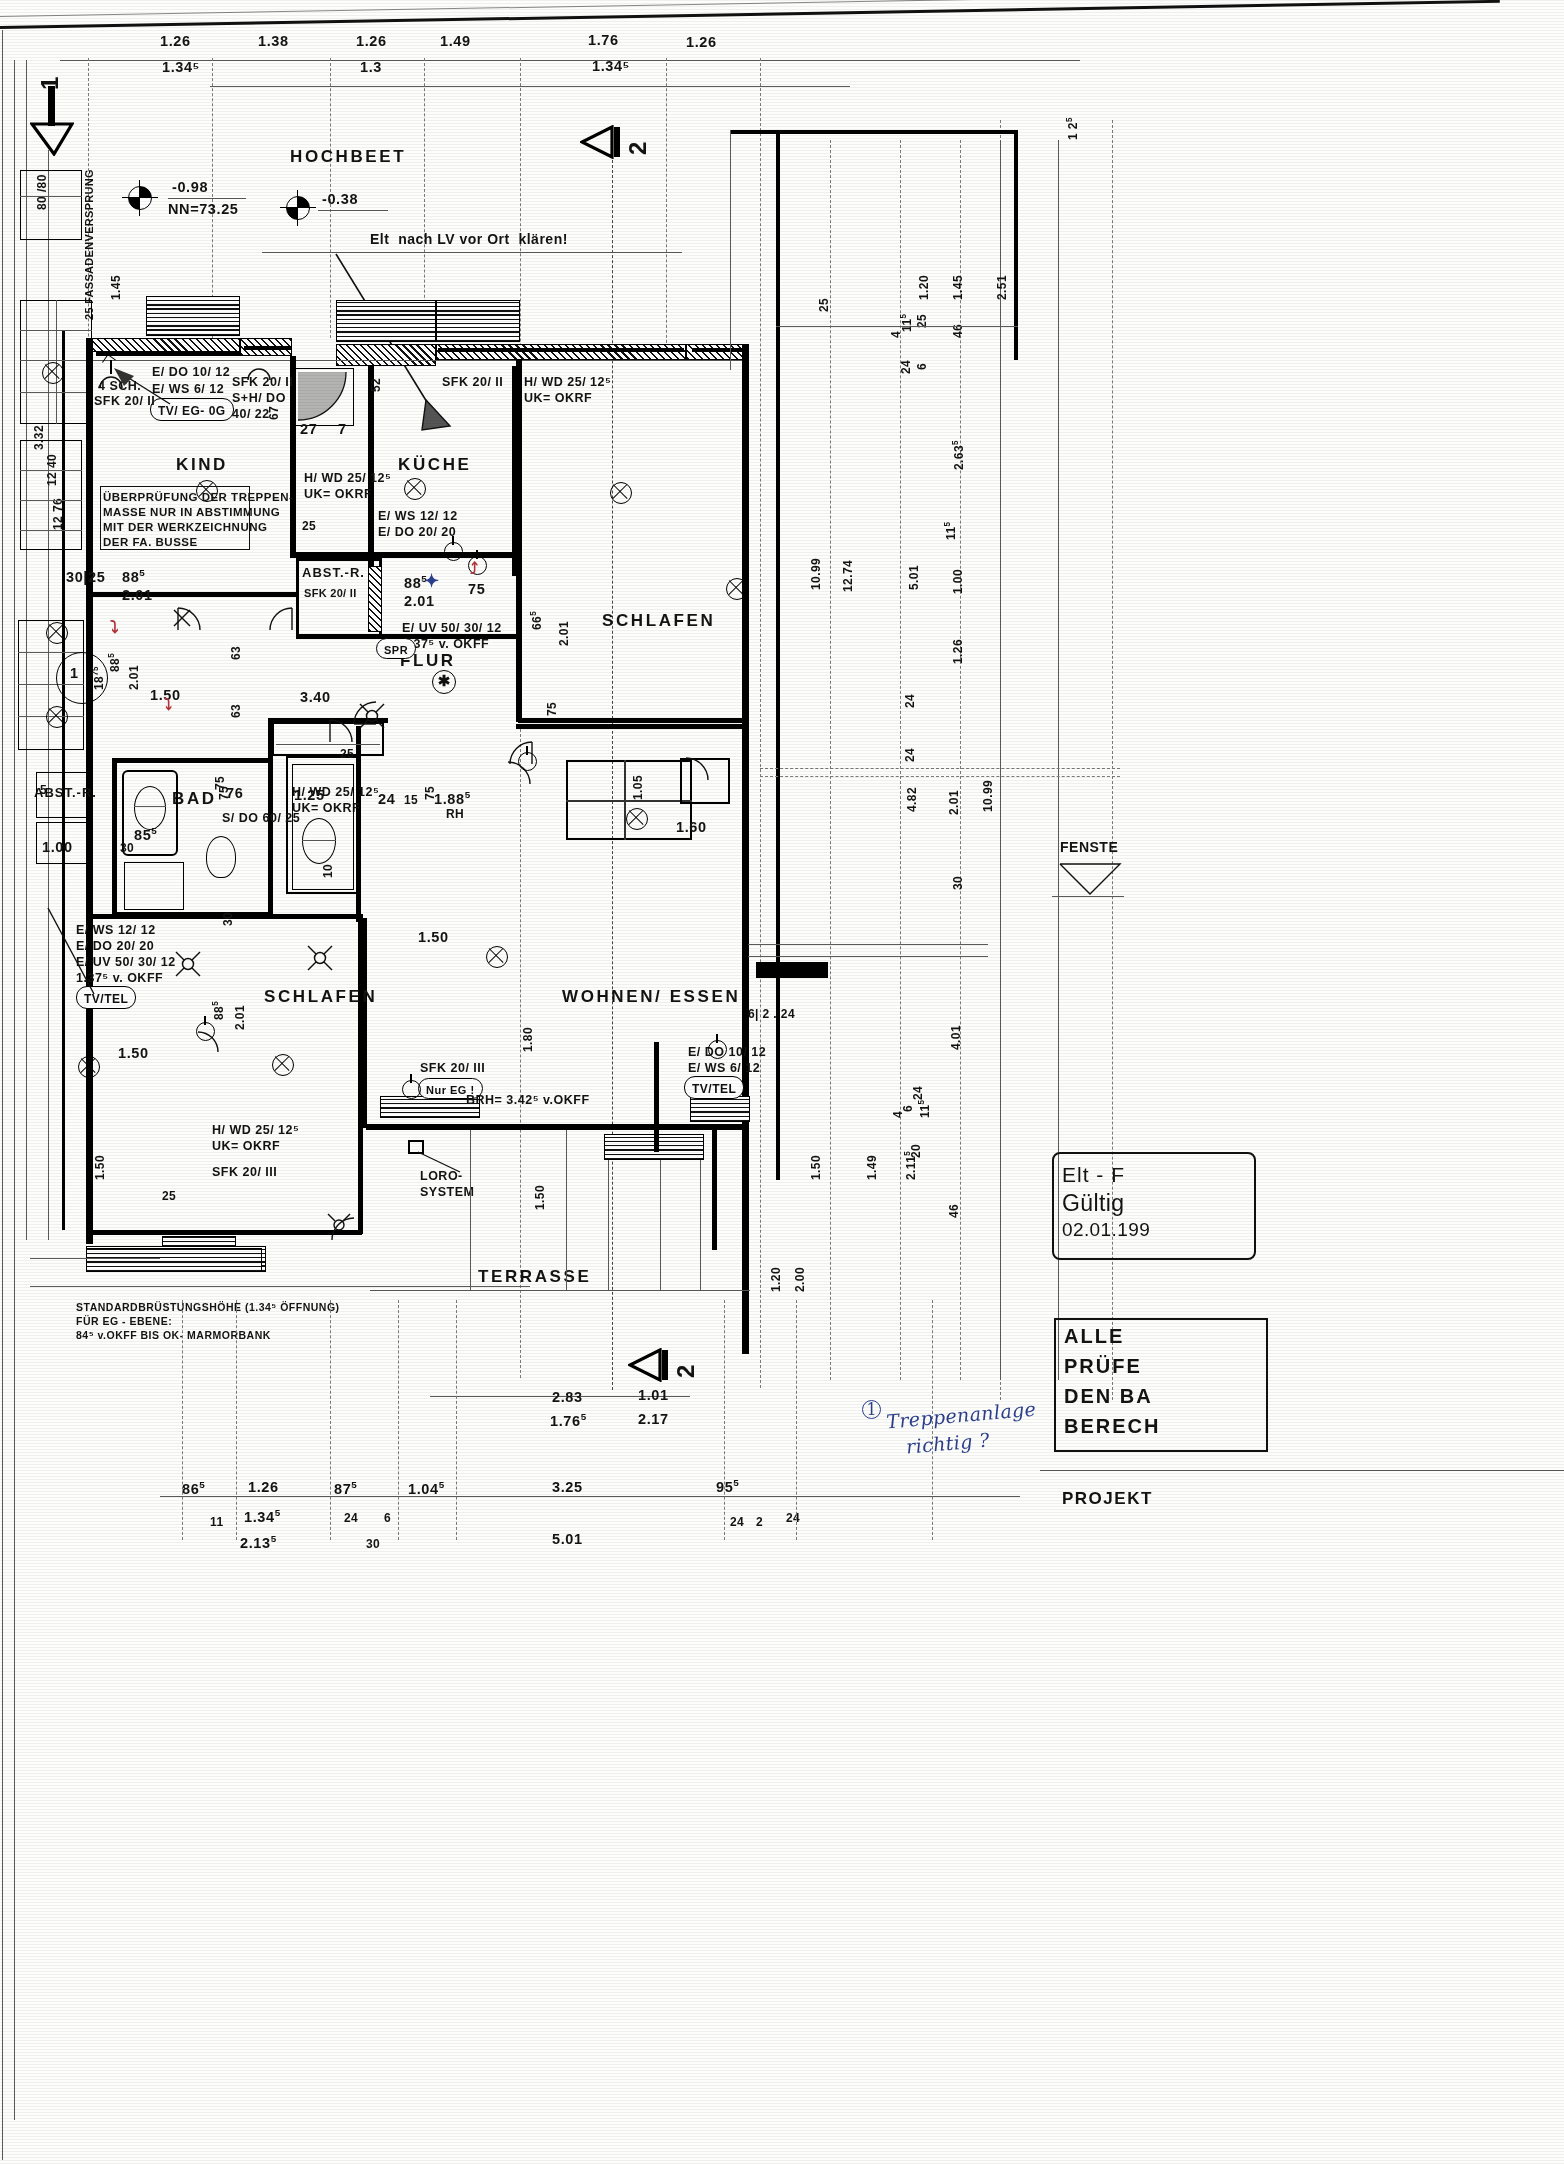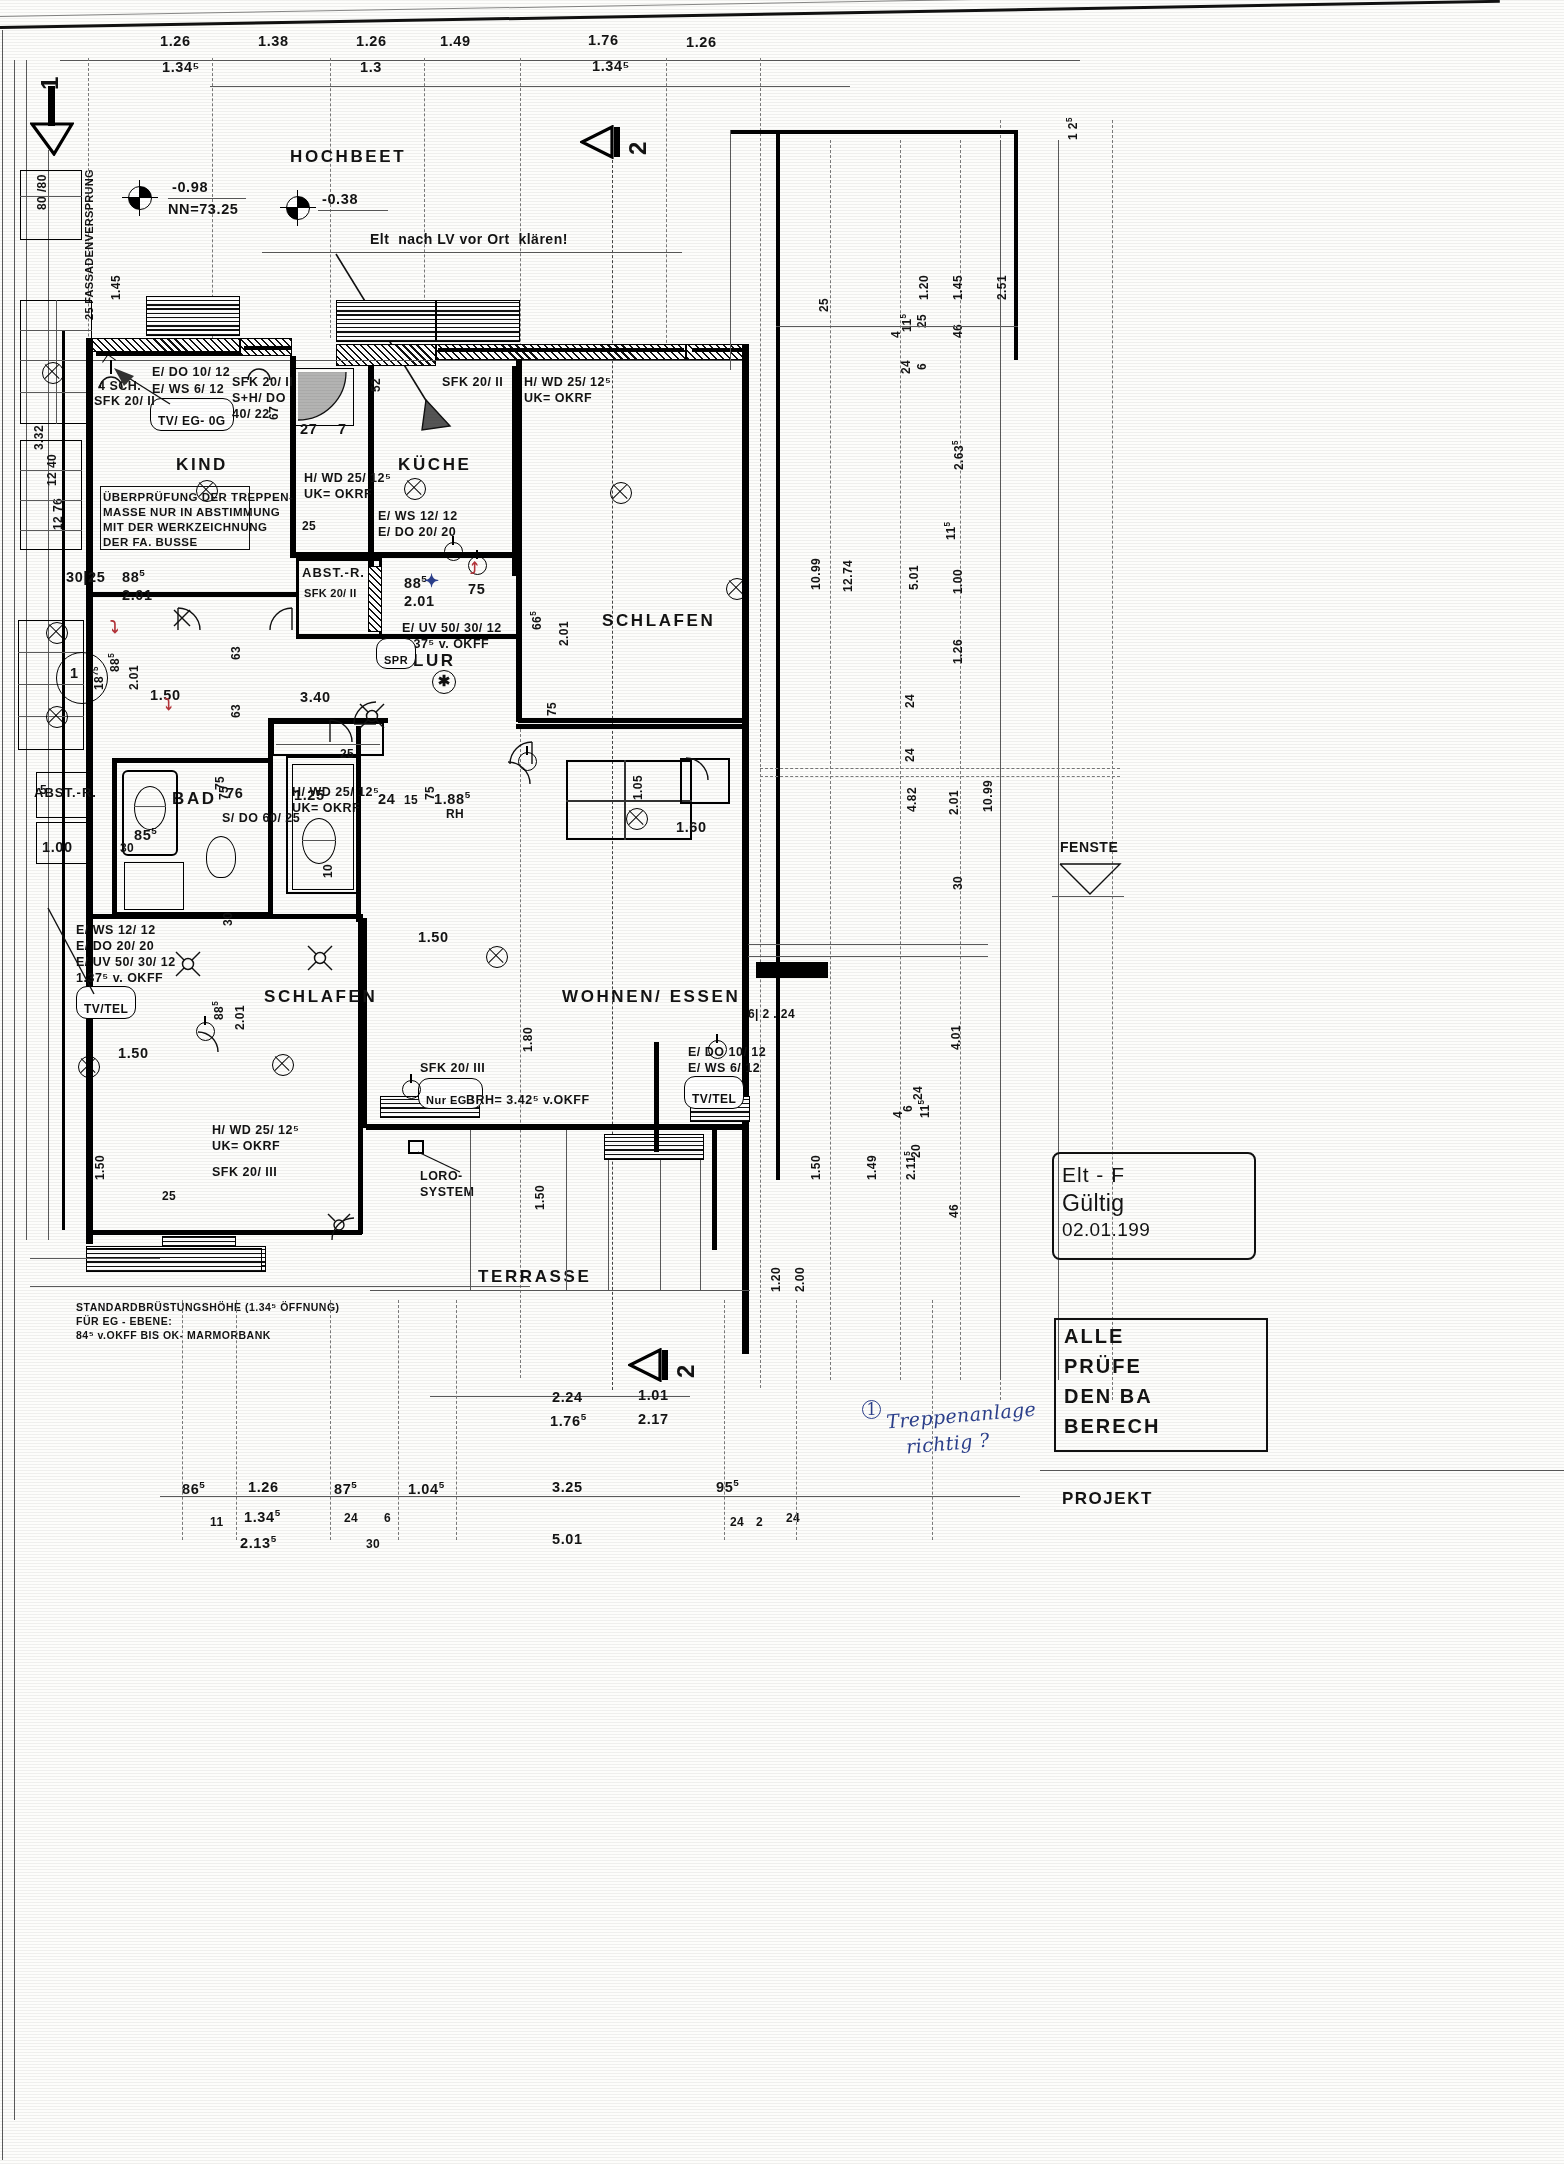--- a/index.html
+++ b/index.html
@@ -45,21 +45,21 @@
         background:conic-gradient(#000 0 90deg,#fff 90deg 180deg,#000 180deg 270deg,#fff 270deg 360deg);}
   .hoehe .cx{position:absolute;left:-7px;top:10px;width:36px;height:1.4px;background:#000;}
   .hoehe .cy{position:absolute;top:-7px;left:10px;height:36px;width:1.4px;background:#000;}
   .sock{position:absolute;width:17px;height:17px;border:1.4px solid #000;border-radius:50%;}
   .sock .st{position:absolute;left:7px;top:-7px;width:1.6px;height:9px;background:#000;}
   .star{position:absolute;width:22px;height:22px;border:1.4px solid #000;border-radius:50%;
         font-size:15px;text-align:center;line-height:20px;font-weight:700;}
   .sw{position:absolute;width:14px;height:14px;}
   .sw i{position:absolute;left:6px;top:0;width:1.5px;height:14px;background:#000;}
   .sw b{position:absolute;left:0;top:-4px;width:9px;height:9px;border-left:1.5px solid #000;border-top:1.5px solid #000;transform:rotate(35deg);}
-  .pill{position:absolute;border:1.6px solid #000;border-radius:11px;padding:15px 7px 2px;
+  .pill{position:absolute;border:1.6px solid #000;border-radius:11px;padding:5px 7px 2px;
         font-size:12px;font-weight:700;letter-spacing:.5px;background:#fff;}
   .secmark{position:absolute;}
   .stamp{position:absolute;border:2px solid #111;background:transparent;}
   .hand{position:absolute;color:#2b3f8c;font-family:"DejaVu Serif", serif;
         font-style:italic;font-size:19px;letter-spacing:.4px;transform:rotate(-5deg);}
   .bluemark{position:absolute;color:#2b3f8c;}
   .redmark{position:absolute;color:#b5343a;font-weight:700;}
   .grain{position:absolute;inset:0;pointer-events:none;opacity:.055;
     background:repeating-linear-gradient(0deg,#000 0 1px,transparent 1px 3px);}
   .edge{position:absolute;background:#111;}
@@ -566,21 +566,21 @@
   <div class="dash-h" style="left:760px;top:768px;width:360px;"></div>
   <div class="dash-h" style="left:760px;top:776px;width:360px;"></div>
 
   <div class="t spec" style="left:1060px;top:840px;font-size:14px;">FENSTE</div>
   <div class="ln h thin" style="left:1052px;top:896px;width:72px;"></div>
   <svg style="position:absolute;left:1056px;top:862px;" width="70" height="34">
     <polyline points="4,2 64,2 34,32 4,2" fill="none" stroke="#111" stroke-width="1.4"></polyline>
   </svg>
 
   <div class="ln h thin" style="left:430px;top:1396px;width:260px;"></div>
-  <div class="t dim" style="left:552px;top:1390px;">2.24</div>
+  <div class="t dim" style="left:552px;top:1390px;">2.83</div>
   <div class="t dim" style="left:638px;top:1388px;">1.01</div>
   <div class="t dim" style="left:550px;top:1412px;">1.76<span class="sup">5</span></div>
   <div class="t dim" style="left:638px;top:1412px;">2.17</div>
 
   <div class="ln h thin" style="left:160px;top:1496px;width:860px;"></div>
   <div class="t dim" style="left:182px;top:1480px;">86<span class="sup">5</span></div>
   <div class="t dim" style="left:248px;top:1480px;">1.26</div>
   <div class="t dim" style="left:334px;top:1480px;">87<span class="sup">5</span></div>
   <div class="t dim" style="left:408px;top:1480px;">1.04<span class="sup">5</span></div>
   <div class="t dim" style="left:552px;top:1480px;">3.25</div>

